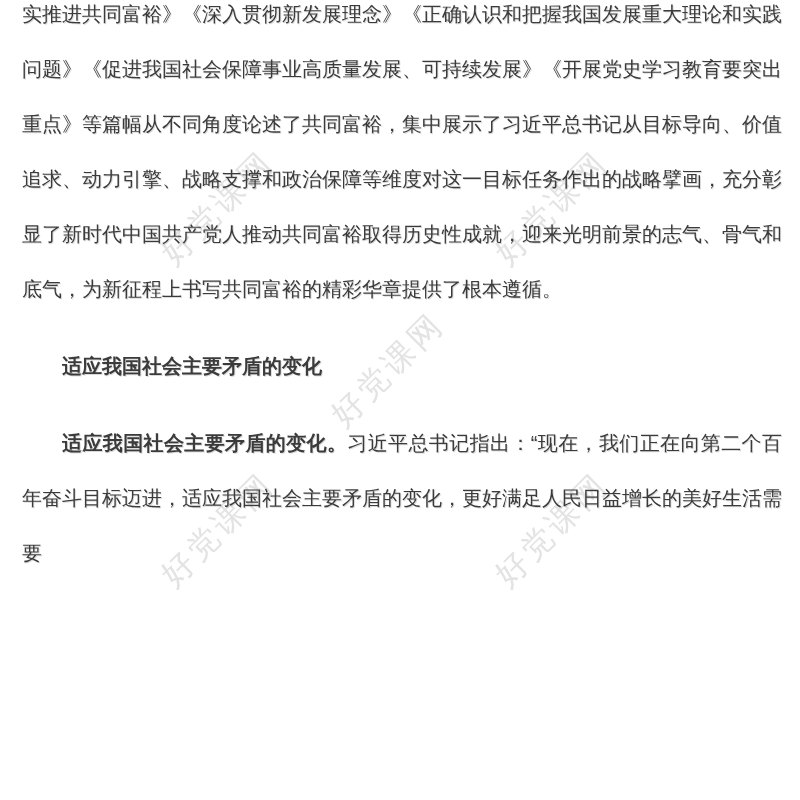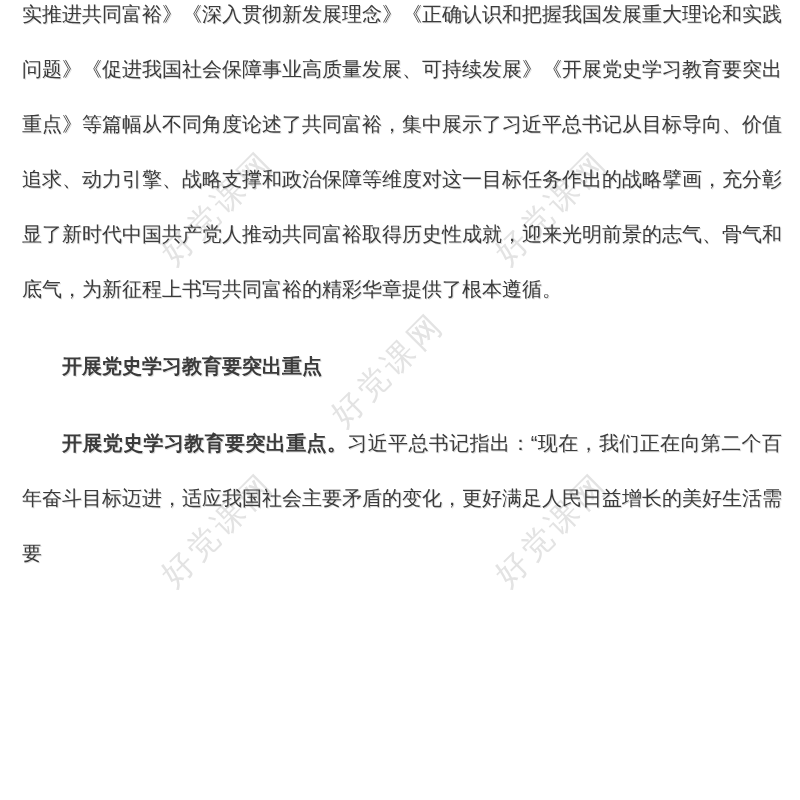--- a/index.html
+++ b/index.html
@@ -69,19 +69,19 @@
       <div class="wm" style="left: 218px; top: 208px; color: rgb(227, 227, 227);">好党课网</div>
       <div class="wm" style="left: 552px; top: 208px; color: rgb(227, 227, 227);">好党课网</div>
       <div class="wm" style="left: 388px; top: 370px; color: rgb(227, 227, 227);">好党课网</div>
       <div class="wm" style="left: 218px; top: 530px; color: rgb(227, 227, 227);">好党课网</div>
       <div class="wm" style="left: 552px; top: 530px; color: rgb(227, 227, 227);">好党课网</div>
     </div>
 
   <div class="content">
     <p class="first">实推进共同富裕》《深入贯彻新发展理念》《正确认识和把握我国发展重大理论和实践问题》《促进我国社会保障事业高质量发展、可持续发展》《开展党史学习教育要突出重点》等篇幅从不同角度论述了共同富裕，集中展示了习近平总书记从目标导向、价值追求、动力引擎、战略支撑和政治保障等维度对这一目标任务作出的战略擘画，充分彰显了新时代中国共产党人推动共同富裕取得历史性成就，迎来光明前景的志气、骨气和底气，为新征程上书写共同富裕的精彩华章提供了根本遵循。</p>
 
-    <p class="heading">开展党史学习教育要突出重点</p>
+    <p class="heading">适应我国社会主要矛盾的变化</p>
 
 
-    <p class="para"><span class="bold-run">开展党史学习教育要突出重点。</span><span>习近平总书记指出：“现在，我们正在向第二个百年奋斗目标迈进，适应我国社会主要矛盾的变化，更好满足人民日益增长的美好生活需要</span></p>
+    <p class="para"><span class="bold-run">适应我国社会主要矛盾的变化。</span><span>习近平总书记指出：“现在，我们正在向第二个百年奋斗目标迈进，适应我国社会主要矛盾的变化，更好满足人民日益增长的美好生活需要</span></p>
   </div>
 
 </div>
 
 </body></html>

